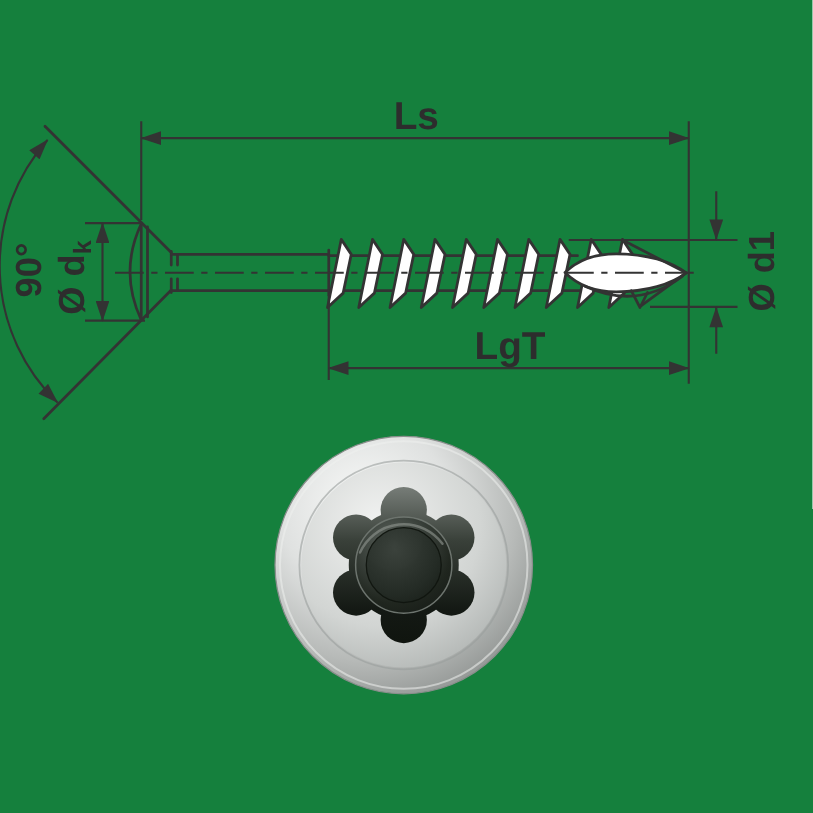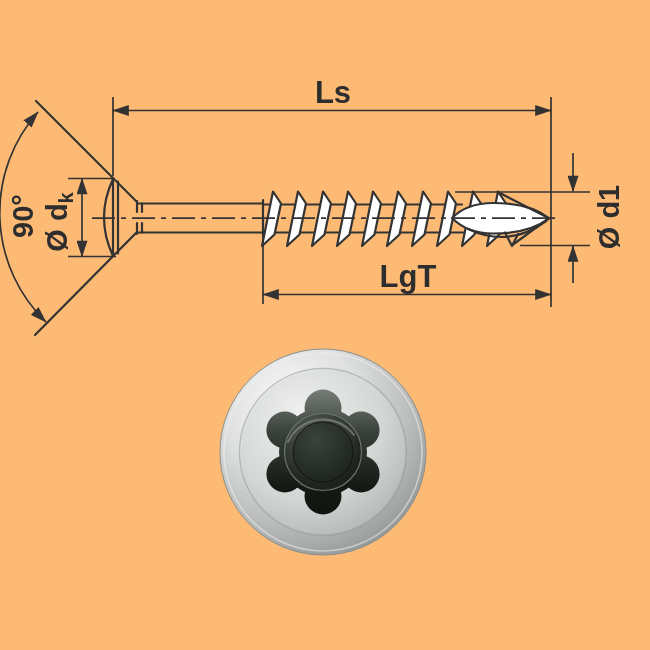--- a/index.html
+++ b/index.html
@@ -1,17 +1,17 @@
 <!DOCTYPE html>
 <html><head>
 <meta charset="utf-8">
 <style>
   html,body{margin:0;padding:0;background:#ffffff;}
   .stage{
-    position:relative;width:650px;height:650px;background:#fdba74;overflow:hidden;
+    position:relative;width:650px;height:650px;background:#15803d;overflow:hidden;
     font-family:"Liberation Sans", sans-serif;
   }
   svg text{
     font-family:"Liberation Sans", sans-serif;
     font-weight:bold;
     fill:#2d2d2d;
   }
   .dim-label{font-size:31px;}
   .dim-label-rot{font-size:29px;}
   .sub{font-size:20px;}

